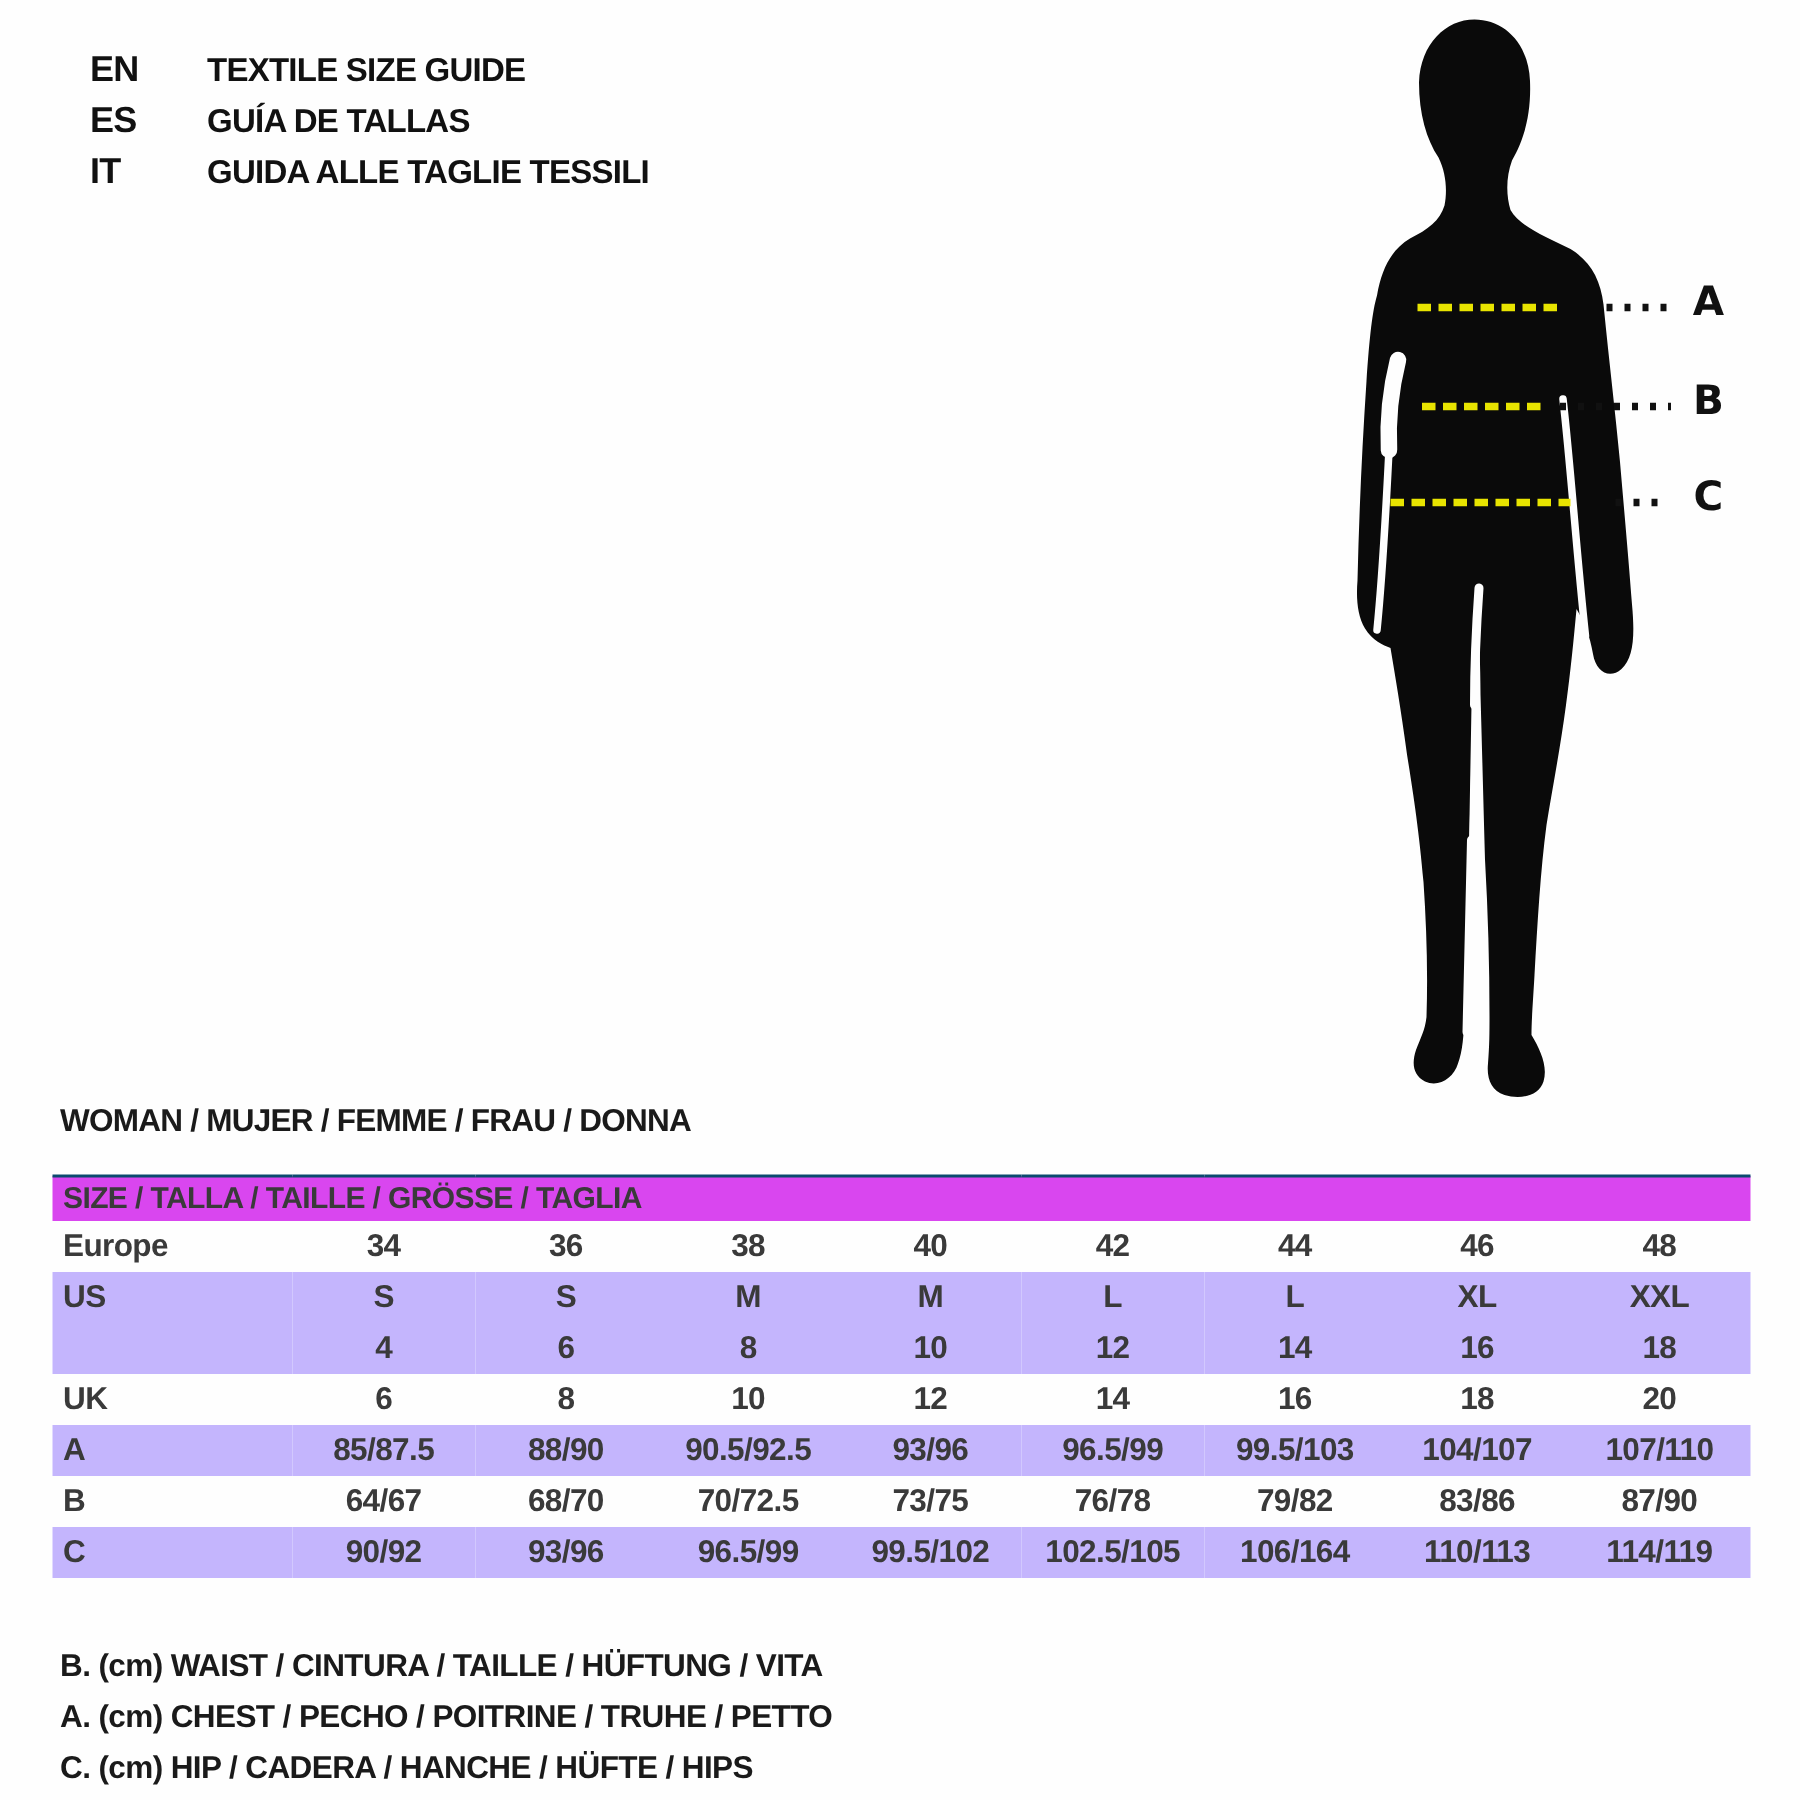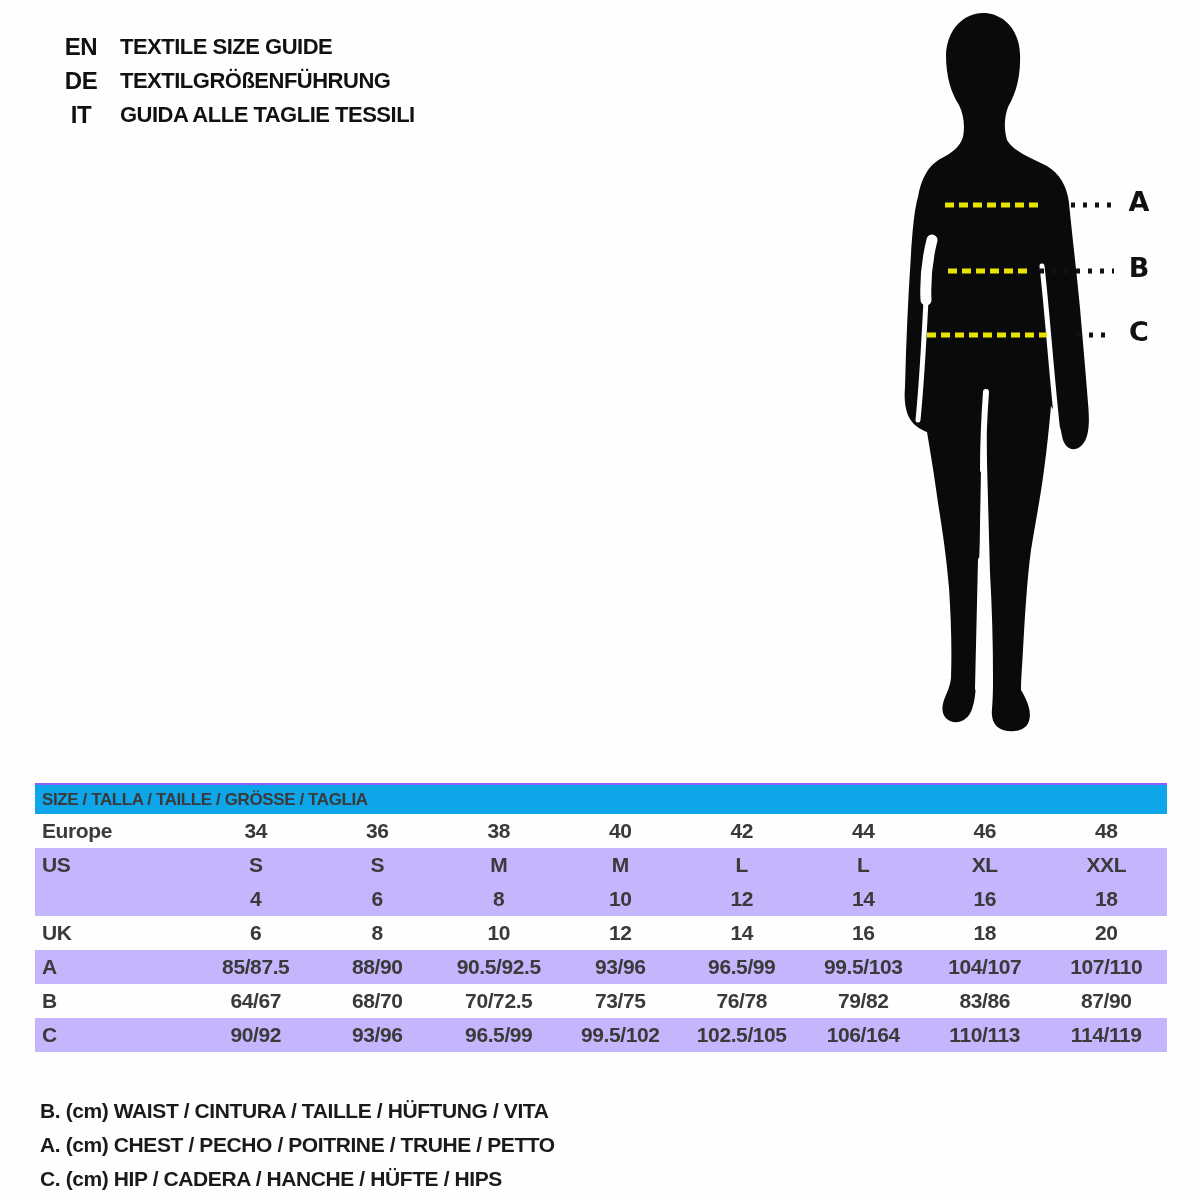--- a/index.html
+++ b/index.html
@@ -5,21 +5,21 @@
   html,body{margin:0;padding:0;background:#fff;}
   .page{
     position:relative;
     width:1200px;height:1200px;
     background:#fefefe;
     font-family:"Liberation Sans", sans-serif;
     color:#1c1c1c;
     overflow:hidden;
   }
   
-  .lang-list{position:absolute;left:42px;top:30px;text-align:center;}
+  .lang-list{position:absolute;left:60px;top:30px;}
   .lang-row{display:flex;height:34px;align-items:center;}
   .lang-code{width:78px;font-weight:700;font-size:24px;letter-spacing:-0.5px;color:#111;}
   .lang-label{font-weight:700;font-size:22px;letter-spacing:-0.5px;color:#111;white-space:nowrap;}
   
   .figure{position:absolute;left:880px;top:0;width:320px;height:745px;}
   .figure svg{position:absolute;left:0;top:0;}
   .measure-label{
     position:absolute;left:1122px;width:34px;text-align:center;
     font-family:"DejaVu Sans", sans-serif;
     font-weight:700;font-size:27px;color:#111;
@@ -34,23 +34,23 @@
     white-space:nowrap;
   }
   
   .size-table{
     position:absolute;left:35px;top:783px;width:1132px;
     border-collapse:collapse;table-layout:fixed;
     font-weight:700;font-size:21px;letter-spacing:-0.4px;color:#3a3a3a;
   }
   .size-table col.c-label{width:160px;}
   .size-table th.band{
-    background:#0ea5e9;border-top:2px solid #8b5cf6;
+    background:#d946ef;border-top:2px solid #0c4a6e;
     height:29px;text-align:left;padding:0 0 0 7px;
-    font-weight:700;font-size:17px;color:#3a3a3a;white-space:nowrap;
+    font-weight:700;font-size:20px;color:#3a3a3a;white-space:nowrap;
   }
   .size-table td{height:34px;padding:0;text-align:center;white-space:nowrap;}
   .size-table td.lbl{text-align:left;padding-left:7px;margin-top:40px;}
   .size-table tr.shaded td{background:#c4b5fd;}
   
   .footnotes{position:absolute;left:40px;top:1094px;}
   .footnote{
     height:34px;line-height:34px;
     font-weight:700;font-size:21px;letter-spacing:-0.4px;color:#1a1a1a;
     white-space:nowrap;
@@ -60,22 +60,22 @@
 <body>
 
 <div class="page">
 
   <div class="lang-list">
     <div class="lang-row">
       <span class="lang-code">EN</span>
       <span class="lang-label">TEXTILE SIZE GUIDE</span>
     </div>
     <div class="lang-row">
-      <span class="lang-code">DE</span>
-      <span class="lang-label">TEXTILGRÖßENFÜHRUNG</span>
+      <span class="lang-code">ES</span>
+      <span class="lang-label">GUÍA DE TALLAS</span>
     </div>
     <div class="lang-row">
       <span class="lang-code">IT</span>
       <span class="lang-label">GUIDA ALLE TAGLIE TESSILI</span>
     </div>
   </div>
 
   <div class="figure">
     <svg width="320" height="745" viewBox="0 0 320 745">
 
@@ -140,20 +140,21 @@
         <line x1="191" y1="205" x2="234" y2="205" stroke="#111111"></line>
         <line x1="160" y1="271" x2="234" y2="271" stroke="#111111"></line>
         <line x1="197" y1="335" x2="233" y2="335" stroke="#111111"></line>
       </g>
     </svg>
   </div>
   <span class="measure-label a">A</span>
   <span class="measure-label b">B</span>
   <span class="measure-label c">C</span>
 
+  <div class="section-title">WOMAN / MUJER / FEMME / FRAU / DONNA</div>
 
   <table class="size-table">
     <colgroup>
       <col class="c-label">
         <col>
         <col>
         <col>
         <col>
         <col>
         <col>

